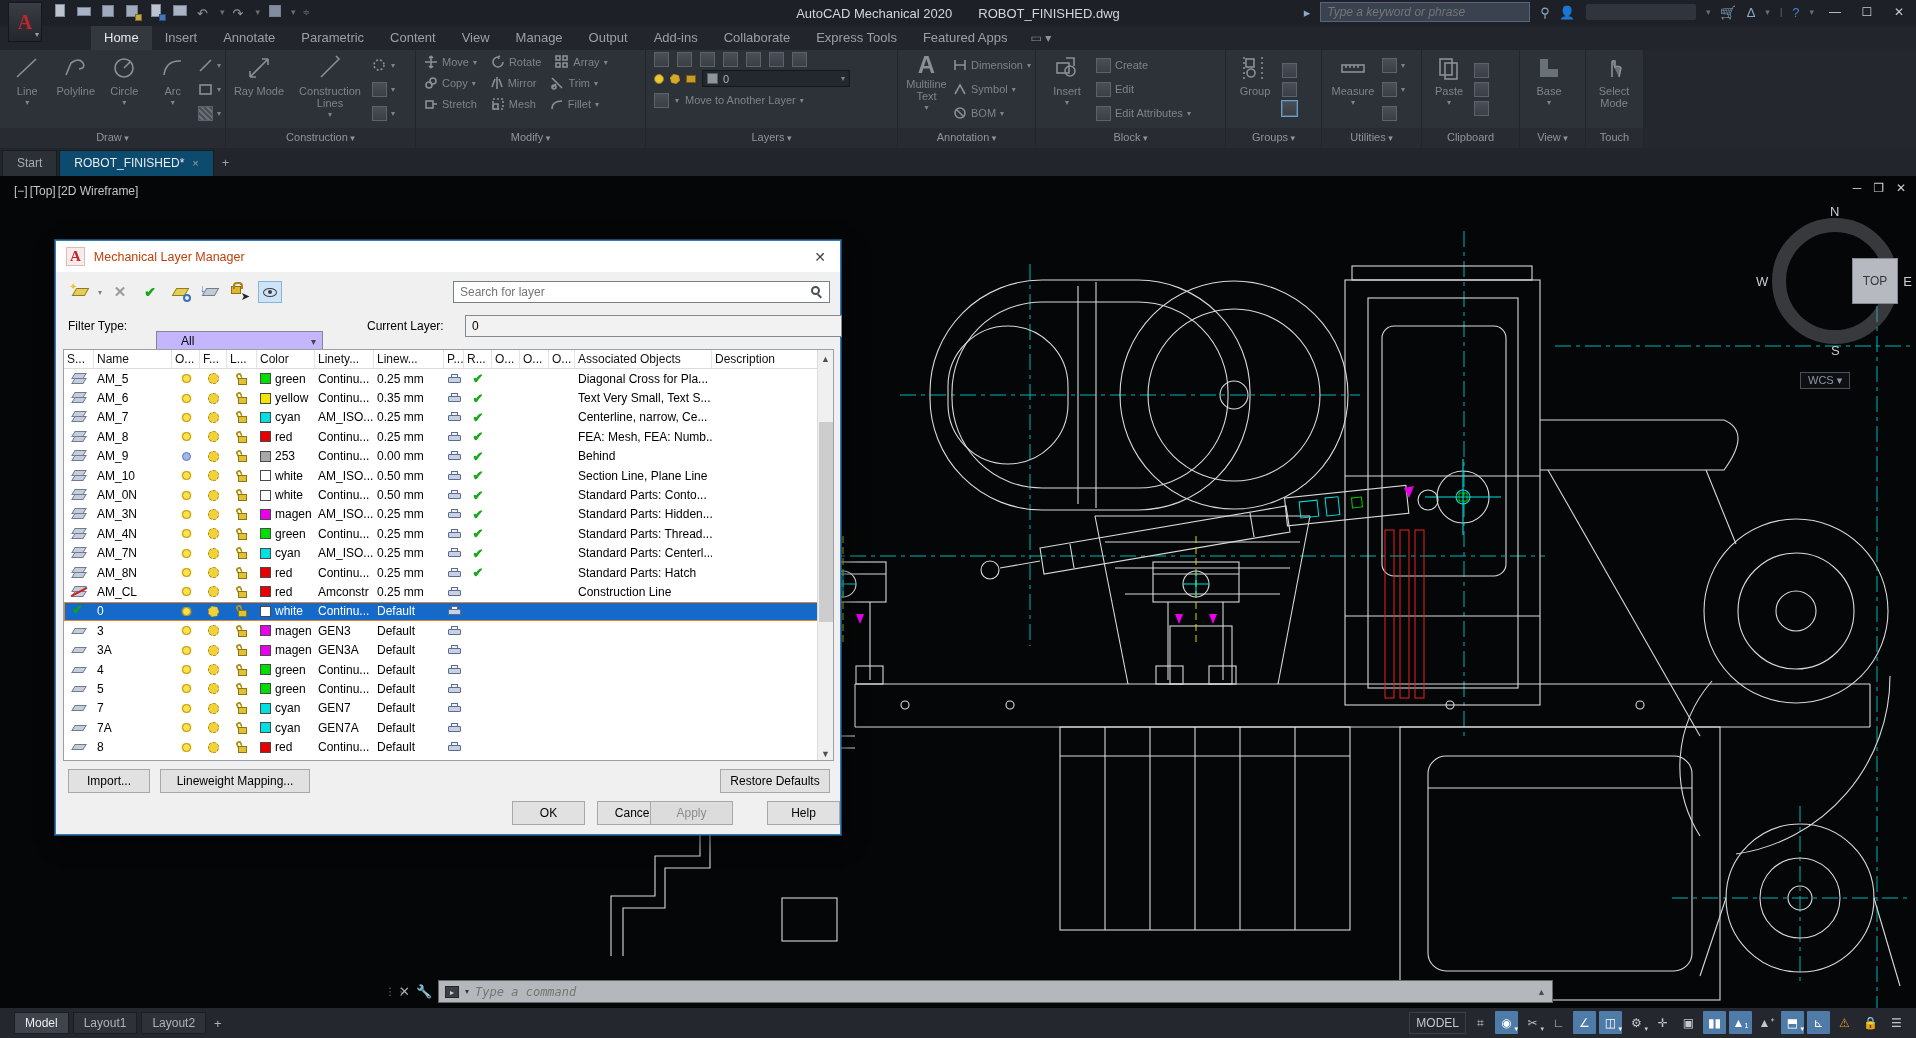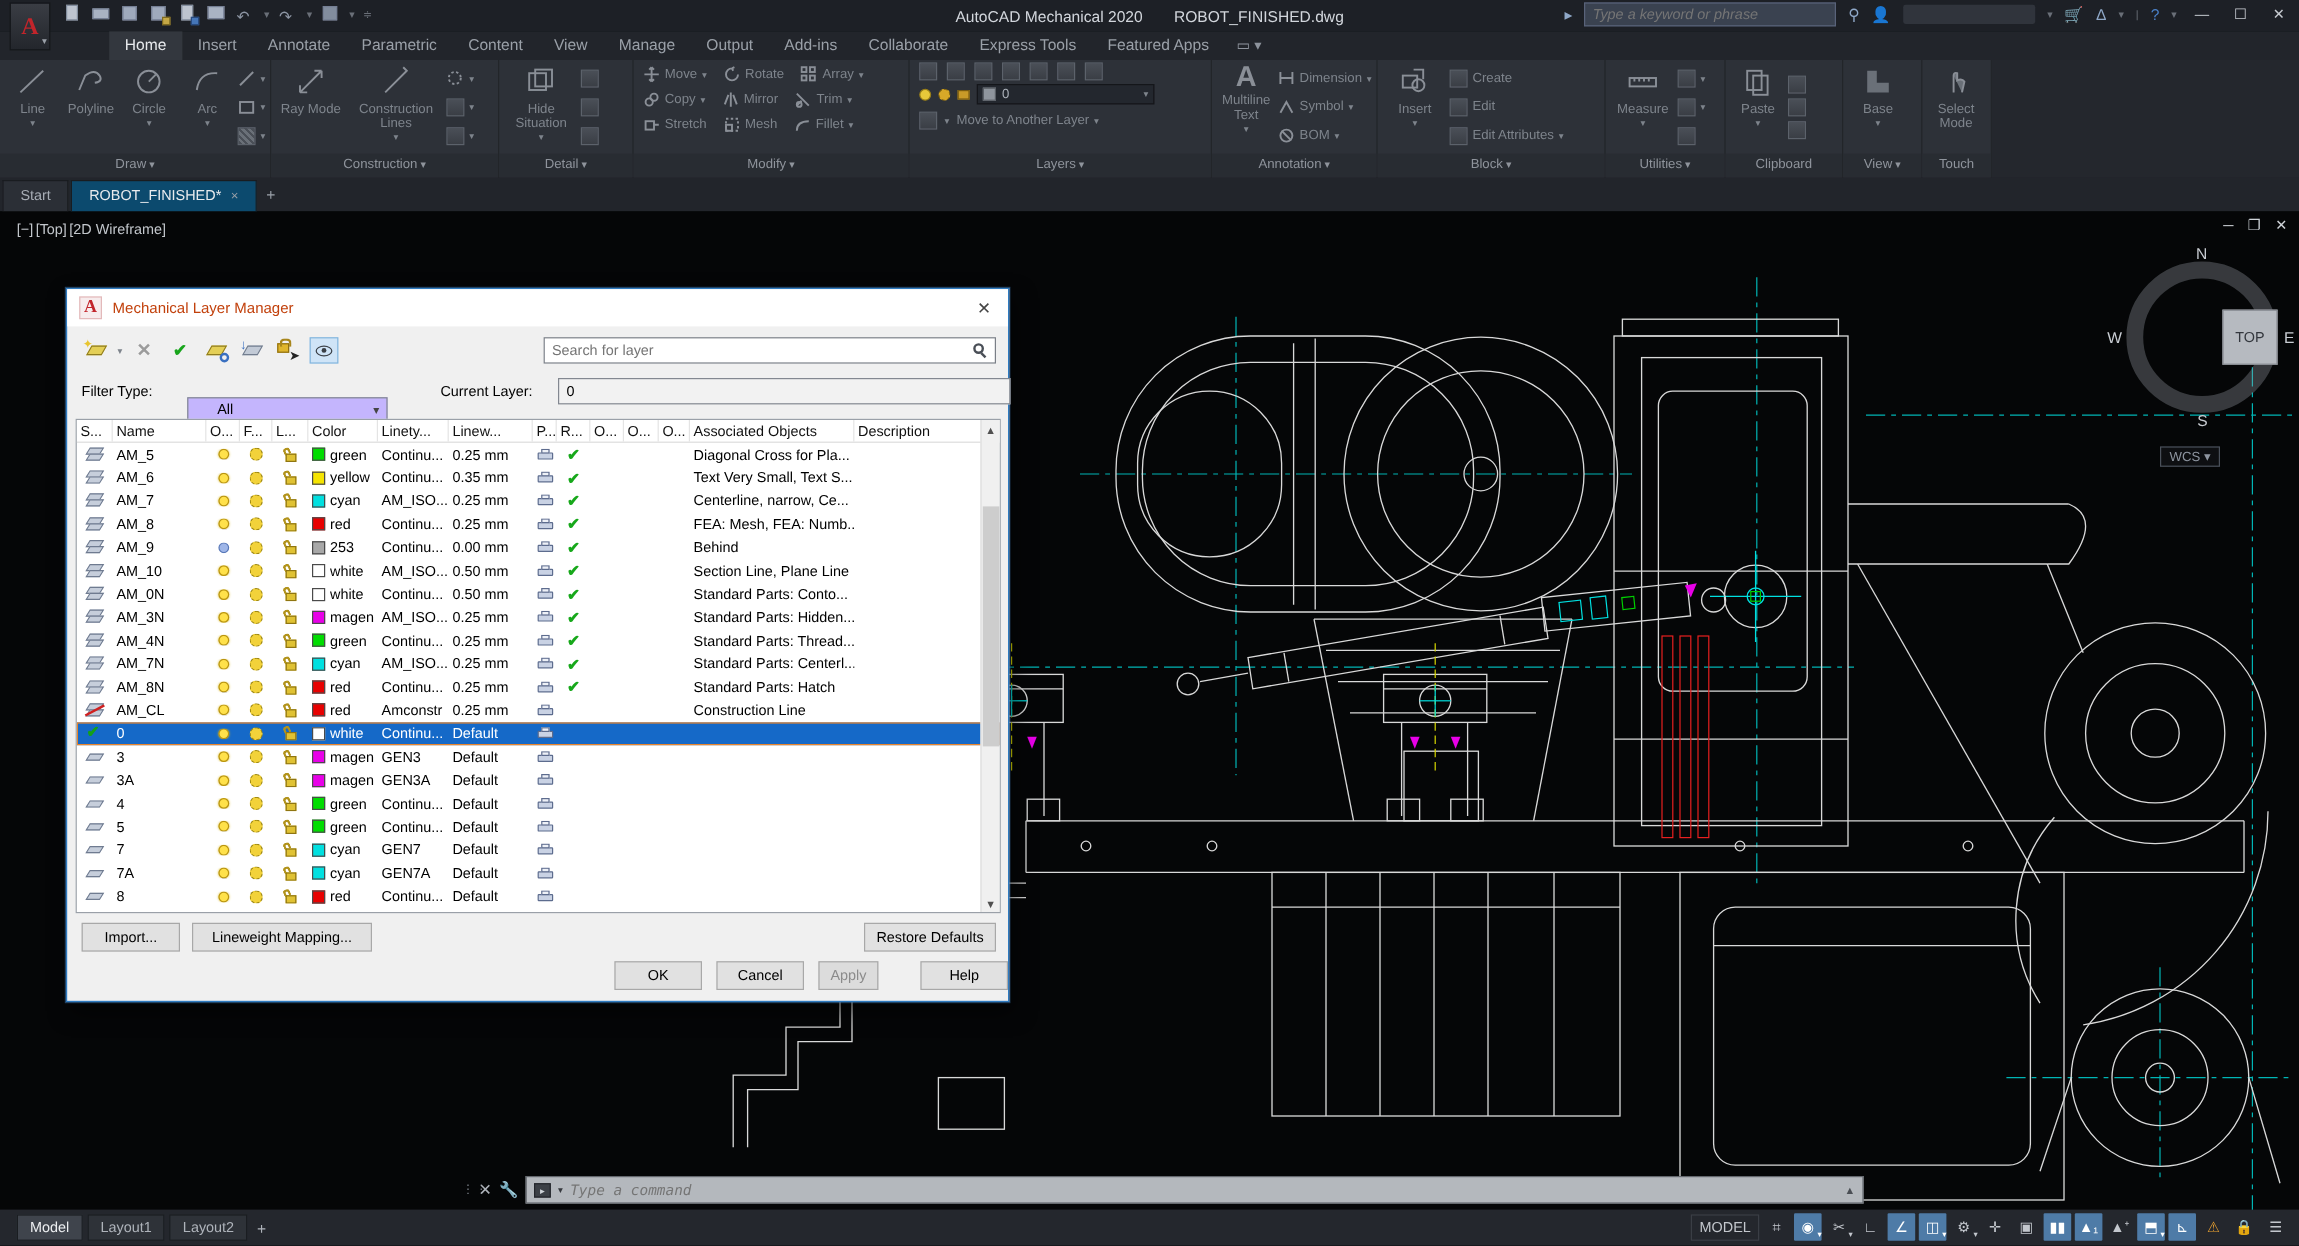--- a/index.html
+++ b/index.html
@@ -331,44 +331,20 @@
           </span>
         <span class="sbtn">
             <span class="sicon"></span>
             <span class="dda">▾</span>
           </span>
       </div>
     </div>
     <div class="plabel"><span class="dd">Construction</span></div>
   </div>
 
-  <div class="panel" style="width:112px">
-    <div class="pbody">
-      <div class="bigbtn" style="width:62px">
-          <svg class="gico bicon" viewBox="0 0 26 26">
-            <rect x="3" y="6" width="14" height="14"></rect>
-            <rect x="8" y="3" width="14" height="14"></rect>
-          </svg>
-          <span>Hide Situation</span>
-          <span class="dd"></span>
-        </div>
-      <div class="smallcol">
-        <span class="sbtn">
-            <span class="sicon"></span>
-          </span>
-        <span class="sbtn">
-            <span class="sicon"></span>
-          </span>
-        <span class="sbtn">
-            <span class="sicon"></span>
-          </span>
-      </div>
-    </div>
-    <div class="plabel"><span class="dd">Detail</span></div>
-  </div>
 
   <div class="panel" style="width:230px">
     <div class="pbody" style="flex-direction:column;align-items:flex-start;gap:1px;padding-left:8px">
       <div style="display:flex;gap:14px">
         <span class="sbtn">
             <svg class="gico" width="14" height="14" viewBox="0 0 14 14">
               <path d="M7 1 v12 M1 7 h12 M7 1 l-2 2 M7 1 l2 2 M7 13 l-2 -2 M7 13 l2 -2"></path>
             </svg>
             <span>Move</span>
             <span class="dda">▾</span>
@@ -532,20 +508,38 @@
         <span class="sbtn">
             <span class="sicon"></span>
             <span>Edit Attributes</span>
             <span class="dda">▾</span>
           </span>
       </div>
     </div>
     <div class="plabel"><span class="dd">Block</span></div>
   </div>
 
+  <div class="panel" style="width:96px">
+    <div class="pbody">
+      <div class="bigbtn" style="width:50px">
+          <svg class="gico bicon" viewBox="0 0 26 26">
+            <rect x="4" y="4" width="8" height="8"></rect>
+            <circle cx="9" cy="18" r="4"></circle>
+            <path d="M2 2 v22 M20 2 v22" stroke-dasharray="2 3"></path>
+          </svg>
+          <span>Group</span>
+        </div>
+      <div class="smallcol">
+        <span class="sicon"></span>
+        <span class="sicon"></span>
+        <span class="sicon hl-blue"></span>
+      </div>
+    </div>
+    <div class="plabel"><span class="dd">Groups</span></div>
+  </div>
 
   <div class="panel" style="width:100px">
     <div class="pbody">
       <div class="bigbtn" style="width:54px">
           <svg class="gico bicon" viewBox="0 0 26 26">
             <rect x="2" y="10" width="22" height="7"></rect>
             <path d="M6 10 v3 M10 10 v3 M14 10 v3 M18 10 v3"></path>
           </svg>
           <span>Measure</span>
           <span class="dd"></span>
@@ -1669,21 +1663,21 @@
       <div class="sthumb"></div>
       <div class="sarr sdown">▼</div>
     </div>
   </div>
 
   <div class="wbtn" style="left:12px;top:528px;width:82px">Import...</div>
   <div class="wbtn" style="left:104px;top:528px;width:150px">Lineweight Mapping...</div>
   <div class="wbtn" style="left:664px;top:528px;width:110px">Restore Defaults</div>
   <div class="wbtn" style="left:456px;top:560px;width:73px">OK</div>
   <div class="wbtn" style="left:541px;top:560px;width:73px">Cancel</div>
-  <div class="wbtn disabled" style="left:626px;top:560px;width:50px">Apply</div>
+  <div class="wbtn disabled" style="left:594px;top:560px;width:83px">Apply</div>
   <div class="wbtn" style="left:711px;top:560px;width:73px">Help</div>
 </div>
 
 <div id="cmdbar">
   <span id="cmd-dots">⋮⋮</span>
   <span id="cmd-x">✕</span>
   <span id="cmd-wrench">🔧</span>
   <div id="cmd-input-wrap">
     <span id="cmd-icon">▸</span>
     <span class="dda" style="color:#36393e">▾</span>

